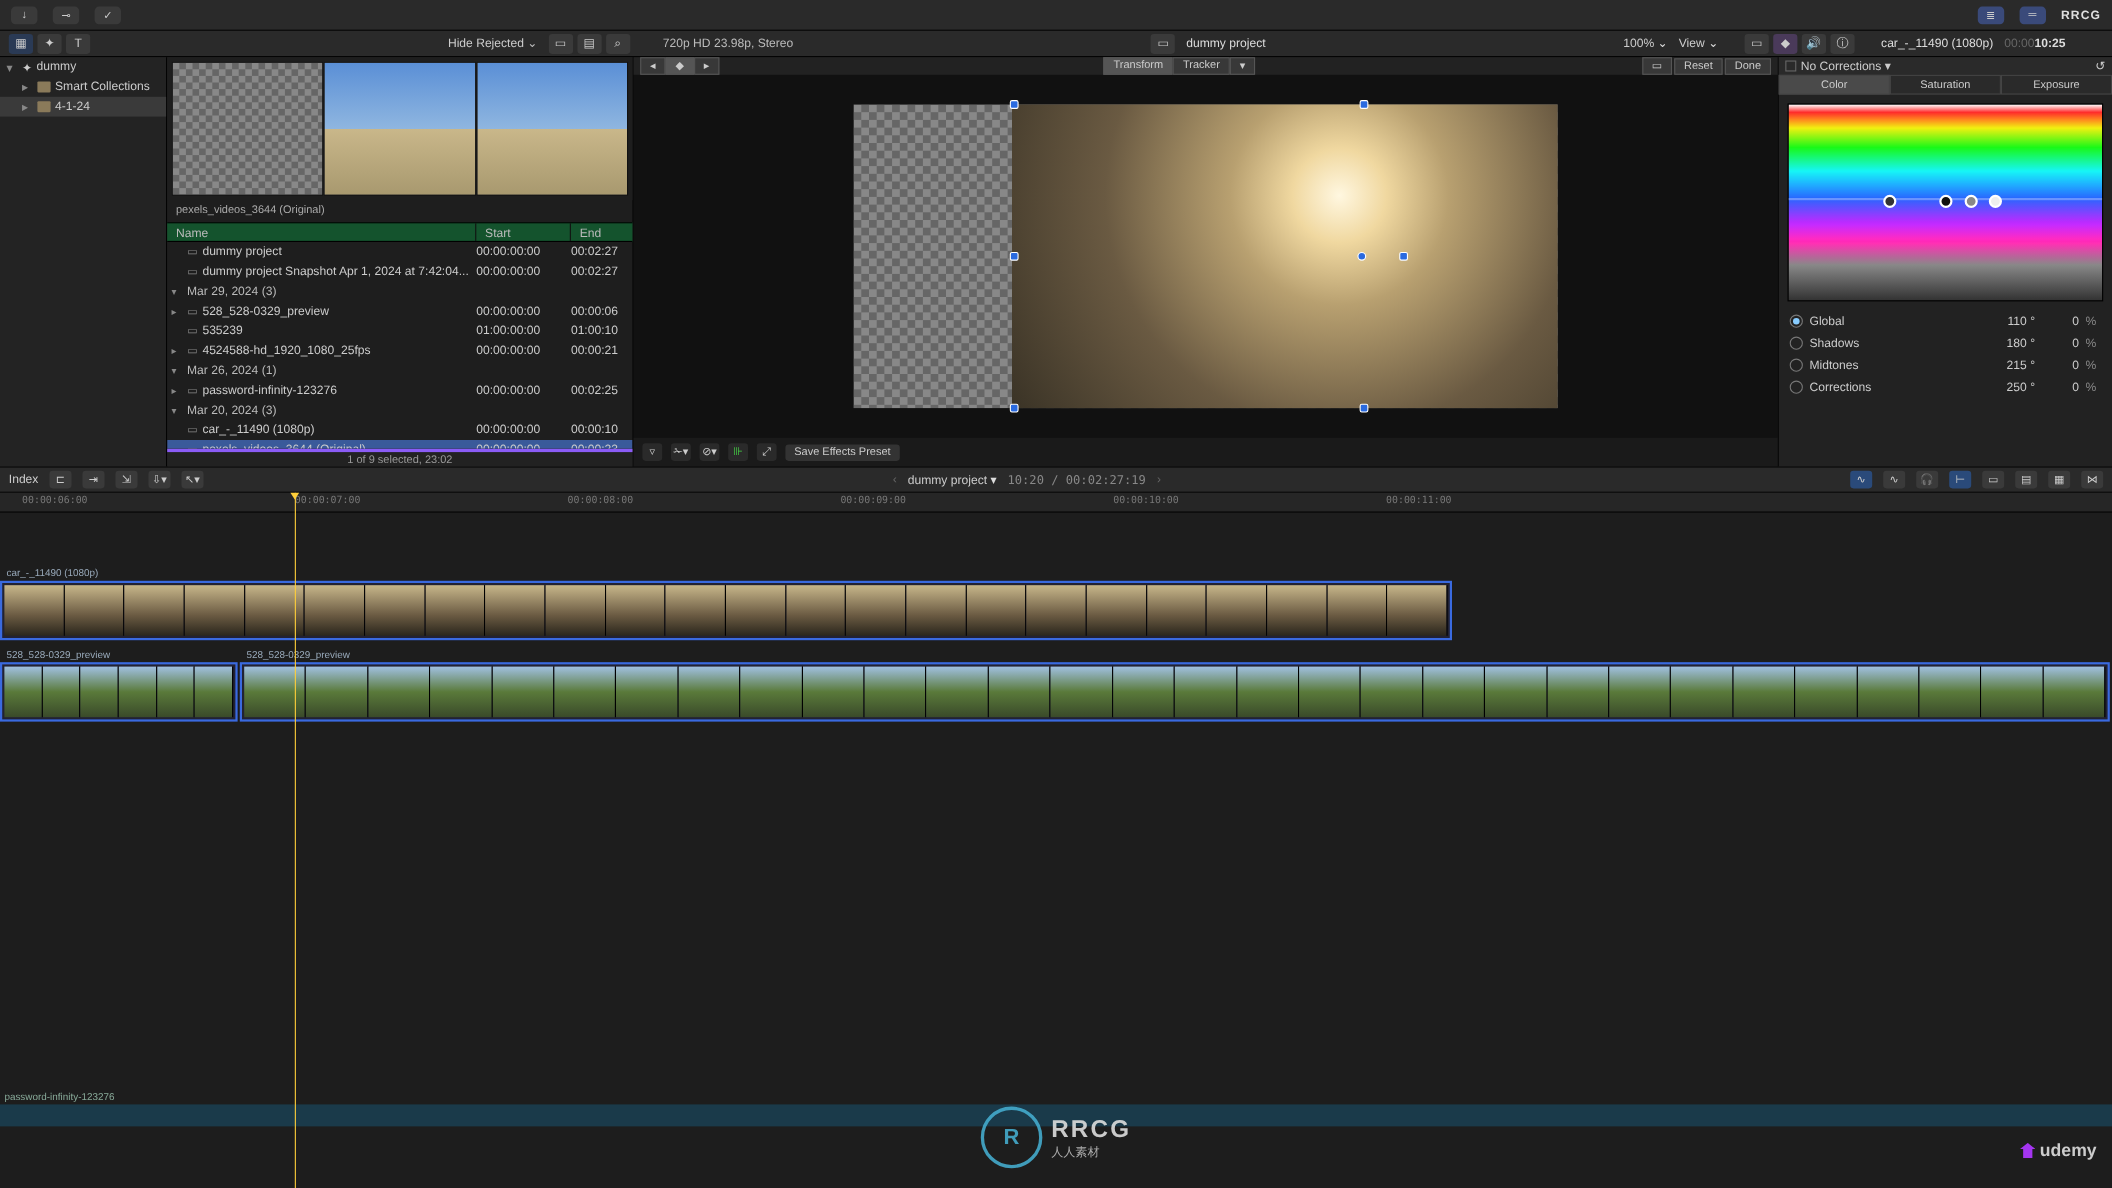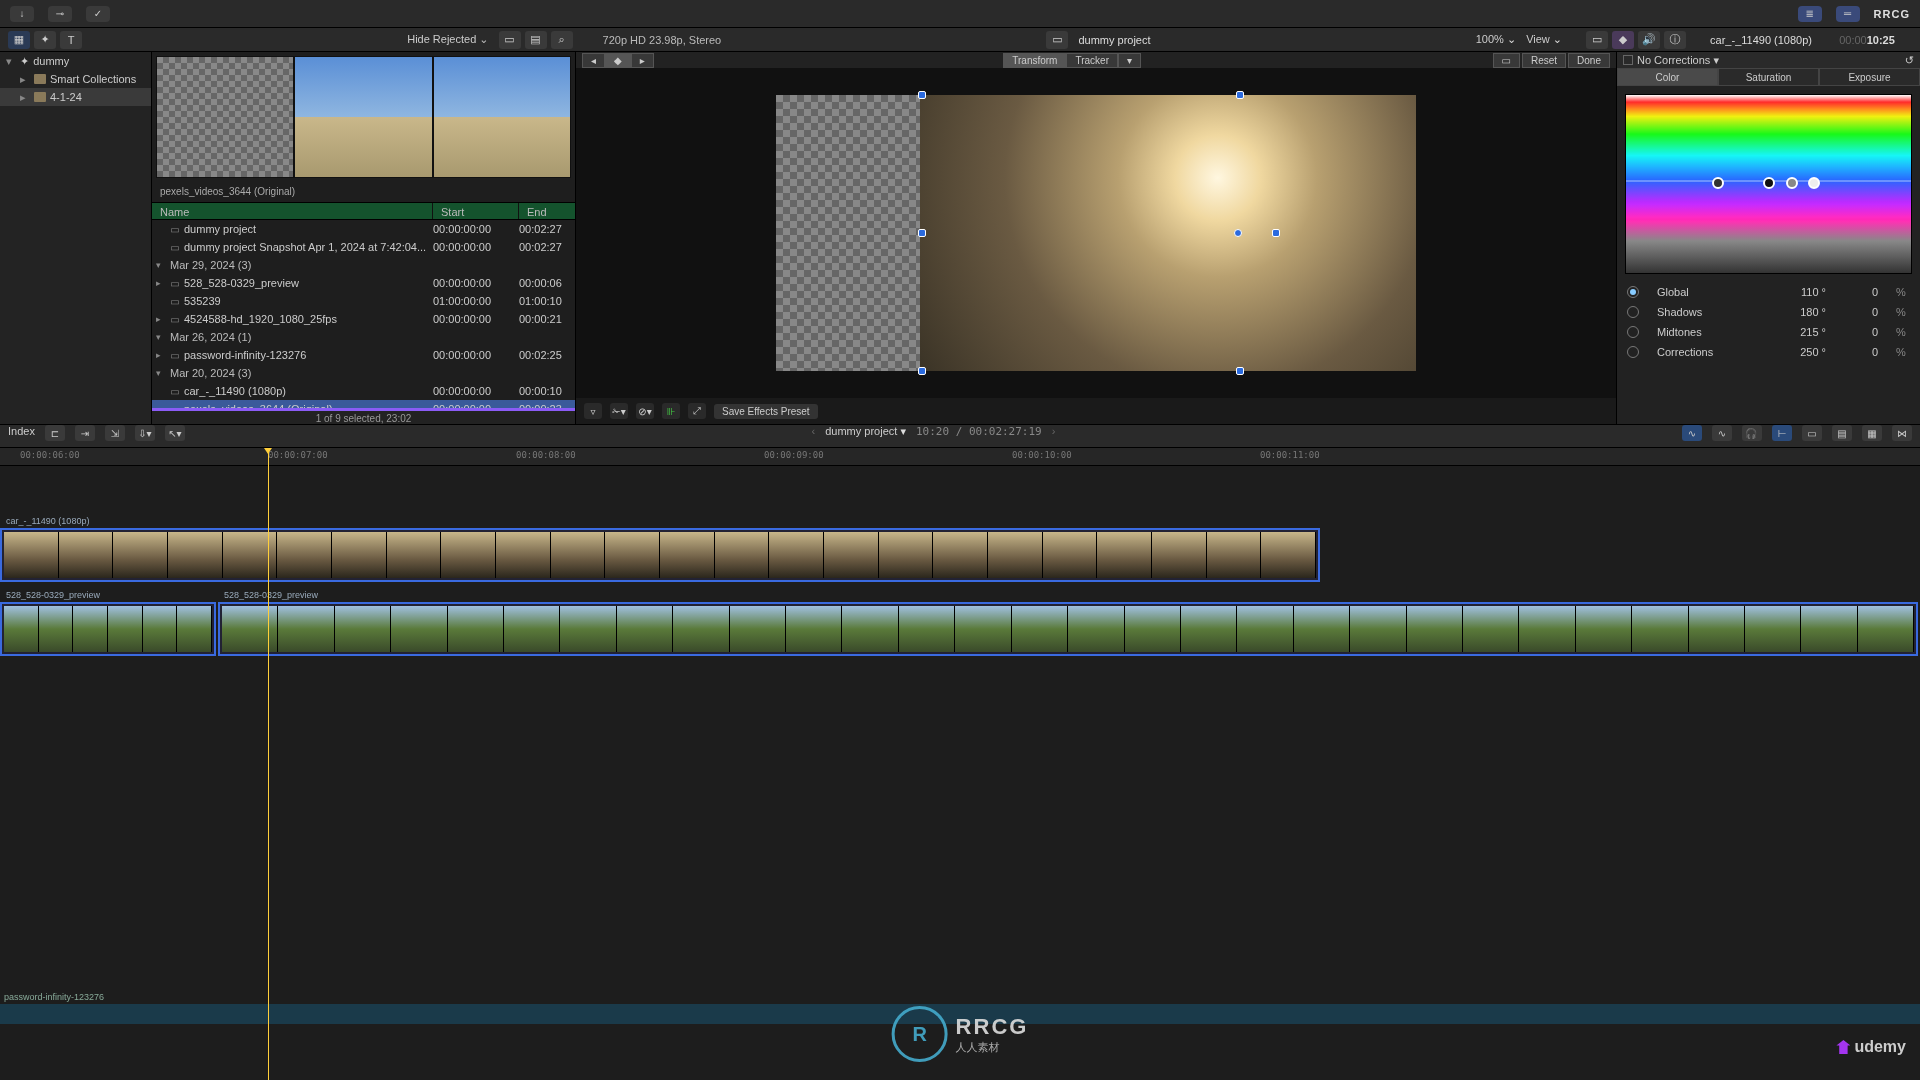--- a/index.html
+++ b/index.html
@@ -15,21 +15,21 @@
 
 
 #toolbar{height:24px;background:#2a2a2a;display:flex;align-items:center;padding:0 8px;gap:10px;border-bottom:1px solid #000}
 #toolbar .tbtn{width:22px;height:18px;background:#3a3a3a;border-radius:3px;display:flex;align-items:center;justify-content:center}
 #toolbar .tbtn.blue{background:#2a3a55}
 #toolbar .seg{display:flex;gap:4px}
 #toolbar .spacer{flex:1}
 #toolbar .text{color:#bbb}
 #toolbar .title{color:#ddd}
 #toolbar .zoom{color:#ddd}
-#toolbar .dur-total{text-align:center;color:#888}
+#toolbar .dur-total{text-align:left;color:#888}
 #toolbar .dur-total b{color:#ddd;font-weight:600}
 
 
 #upper{display:flex;height:372px}
 
 
 #sidebar{width:152px;background:#232323;border-right:1px solid #000}
 #sidebar .sbrow{display:flex;align-items:center;height:18px;padding-left:6px;gap:4px;font-size:11px}
 #sidebar .sbrow.sel{background:#3a3a3a}
 #sidebar .disclose{width:10px;color:#888}
@@ -79,30 +79,30 @@
 #inspector{width:304px;background:#222;border-left:1px solid #000;display:flex;flex-direction:column}
 #insphdr{height:16px;display:flex;align-items:center;padding:0 6px;gap:4px;background:#2a2a2a}
 #insphdr .chk{width:10px;height:10px;border:1px solid #666}
 #tabs{display:flex;height:18px;background:#2a2a2a}
 #tabs span{flex:1;text-align:center;line-height:18px;font-size:10px;border:1px solid #444}
 #tabs span.on{background:#4a4a4a}
 #colorbox{margin:8px;height:180px;position:relative;border:1px solid #000;background:linear-gradient(to bottom,
  #fff 0%,#e33 4%, #ee3 12%, #3e3 22%, #3ee 34%, #36e 48%, #a3e 60%, #e3a 70%, #888 82%, #333 100%);filter:saturate(1.2)}
 #colorbox .mid{position:absolute;left:0;right:0;top:48%;height:2px;background:rgba(255,255,255,.3)}
 #colorbox .puck{position:absolute;width:12px;height:12px;border:2px solid #fff;border-radius:50%;background:#333}
-.irow{display:flex;align-items:center;height:20px;padding:0 10px;gap:18px}
+.irow{display:flex;align-items:center;height:20px;padding:0 10px;gap:6px}
 .irow .rad{width:12px;height:12px;border:1px solid #777;border-radius:50%}
 .irow .rad.on::after{content:"";display:block;width:6px;height:6px;margin:2px;background:#8cf;border-radius:50%}
 .irow .lbl{flex:1}
 .irow .deg{width:38px;text-align:right}
 .irow .pct{width:34px;text-align:right}
 .irow .pctlbl{width:14px;color:#888}
 
 
-#tltool{height:24px;background:#2a2a2a;display:flex;align-items:flex-start;padding:0 8px;gap:10px;border-top:1px solid #000;border-bottom:1px solid #000}
+#tltool{height:24px;background:#2a2a2a;display:flex;align-items:center;padding:0 8px;gap:10px;border-top:1px solid #000;border-bottom:1px solid #000}
 #tltool .btn{width:20px;height:16px;background:#3a3a3a;border-radius:3px;display:flex;align-items:center;justify-content:center;font-size:10px}
 #tltool .spacer{flex:1}
 #tltool .proj{color:#ddd}
 #tltool .tc{color:#888;font-family:monospace}
 
 
 #timeline{position:relative;flex:1;background:#1d1d1d;height:632px}
 #ruler{height:18px;background:#262626;display:flex;position:relative;border-bottom:1px solid #000}
 #ruler .tick{position:absolute;top:2px;font-size:9px;color:#777;font-family:monospace}
 #playhead{position:absolute;top:0;bottom:0;width:1px;background:#ffcf3a;left:268px;z-index:10}

